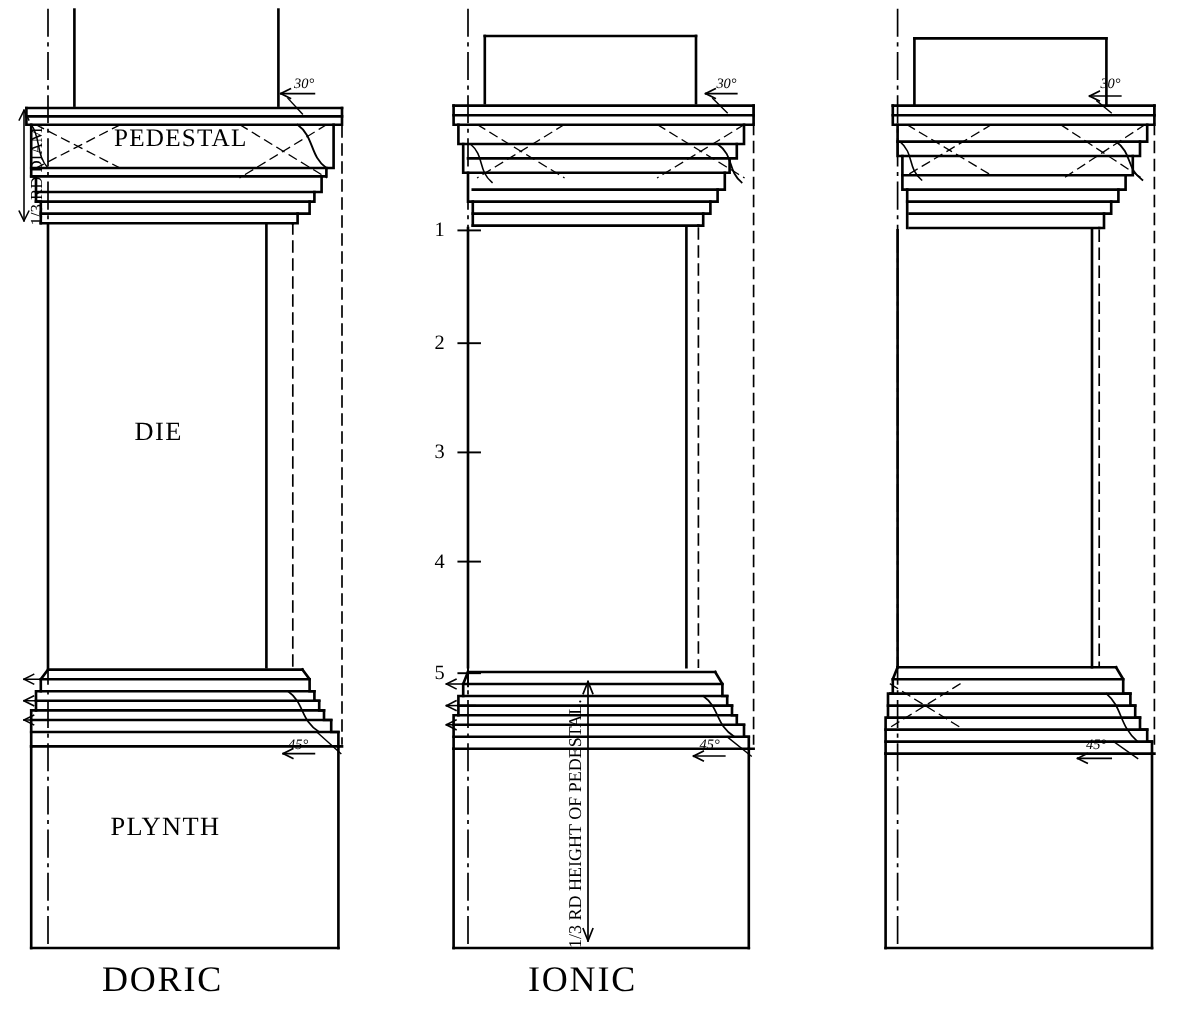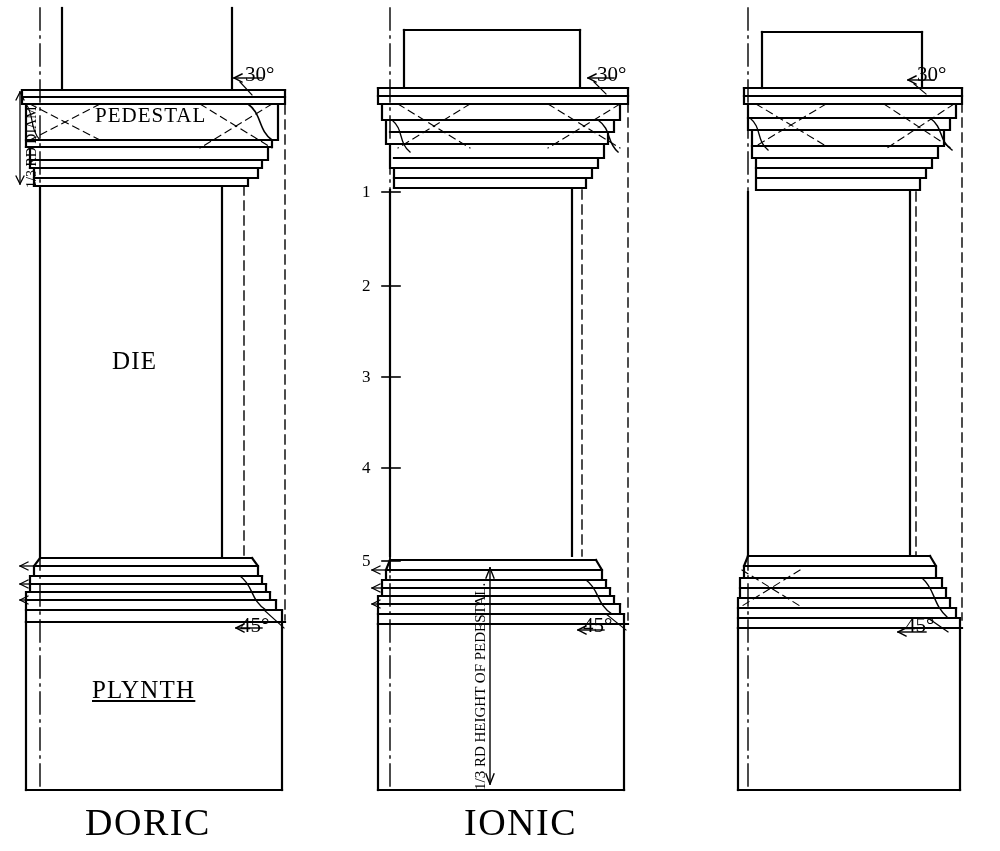--- a/index.html
+++ b/index.html
@@ -26,36 +26,37 @@
     height: 851px;
   }
   .cap-label {
     position: absolute;
     font-family: "Liberation Serif", serif;
     letter-spacing: 1px;
     white-space: nowrap;
   }
   .order-name {
     position: absolute;
-    font-size: 38px;
+    font-size: 30px;
     font-family: "Liberation Serif", serif;
     letter-spacing: 1.5px;
     white-space: nowrap;
     text-align: center;
   }
   .inner-label {
     position: absolute;
-    font-size: 25px;
+    font-size: 22px;
     letter-spacing: 1.2px;
     white-space: nowrap;
   }
   .angle-label {
     position: absolute;
-    font-size: 21px;
-    white-space: nowrap;
+    font-size: 12px;
+    white-space: nowrap;
+    font-style: italic;
   }
   .scale-num {
     position: absolute;
     font-size: 17px;
     white-space: nowrap;
   }
   .vert-label {
     position: absolute;
     font-size: 14px;
     white-space: nowrap;
@@ -291,34 +292,34 @@
         <path d="M 898 632 L 926 632" stroke-width="1.4"></path>
         <path d="M 898 632 L 906 628 M 898 632 L 906 636" stroke-width="1.4"></path>
         <path d="M 928 618 L 948 632" stroke-width="1.2"></path>
       </g>
 
     </g>
   </svg>
 
   <div class="cap-label" style="left:95px; top:103px; font-size:21px;">PEDESTAL</div>
   <div class="inner-label" style="left:112px; top:347px;">DIE</div>
-  <div class="inner-label" style="left:92px; top:676px;text-decoration:underline;">PLYNTH</div>
+  <div class="inner-label" style="left:92px; top:676px;">PLYNTH</div>
 
   <div class="angle-label" style="left:245px; top:62px;">30°</div>
   <div class="angle-label" style="left:597px; top:62px;">30°</div>
   <div class="angle-label" style="left:917px; top:62px;">30°</div>
   <div class="angle-label" style="left:240px; top:613px;">45°</div>
   <div class="angle-label" style="left:583px; top:613px;">45°</div>
   <div class="angle-label" style="left:905px; top:613px;">45°</div>
 
   <div class="vert-label" style="left:24px; top:188px; transform: rotate(-90deg);">1/3 RD DIAM.</div>
   <div class="vert-label" style="left:472px; top:790px; transform: rotate(-90deg); font-size:15px;">1/3 RD HEIGHT OF PEDESTAL.</div>
 
   <div class="scale-num" style="left:362px; top:182px;">1</div>
   <div class="scale-num" style="left:362px; top:276px;">2</div>
   <div class="scale-num" style="left:362px; top:367px;">3</div>
   <div class="scale-num" style="left:362px; top:458px;">4</div>
   <div class="scale-num" style="left:362px; top:551px;">5</div>
 
   <div class="order-name" style="left:85px; top:800px;">DORIC</div>
-  <div class="order-name" style="left:440px; top:800px;margin-left:24px;">IONIC</div>
+  <div class="order-name" style="left:440px; top:800px;">IONIC</div>
 
 </div>
 
 </body></html>

